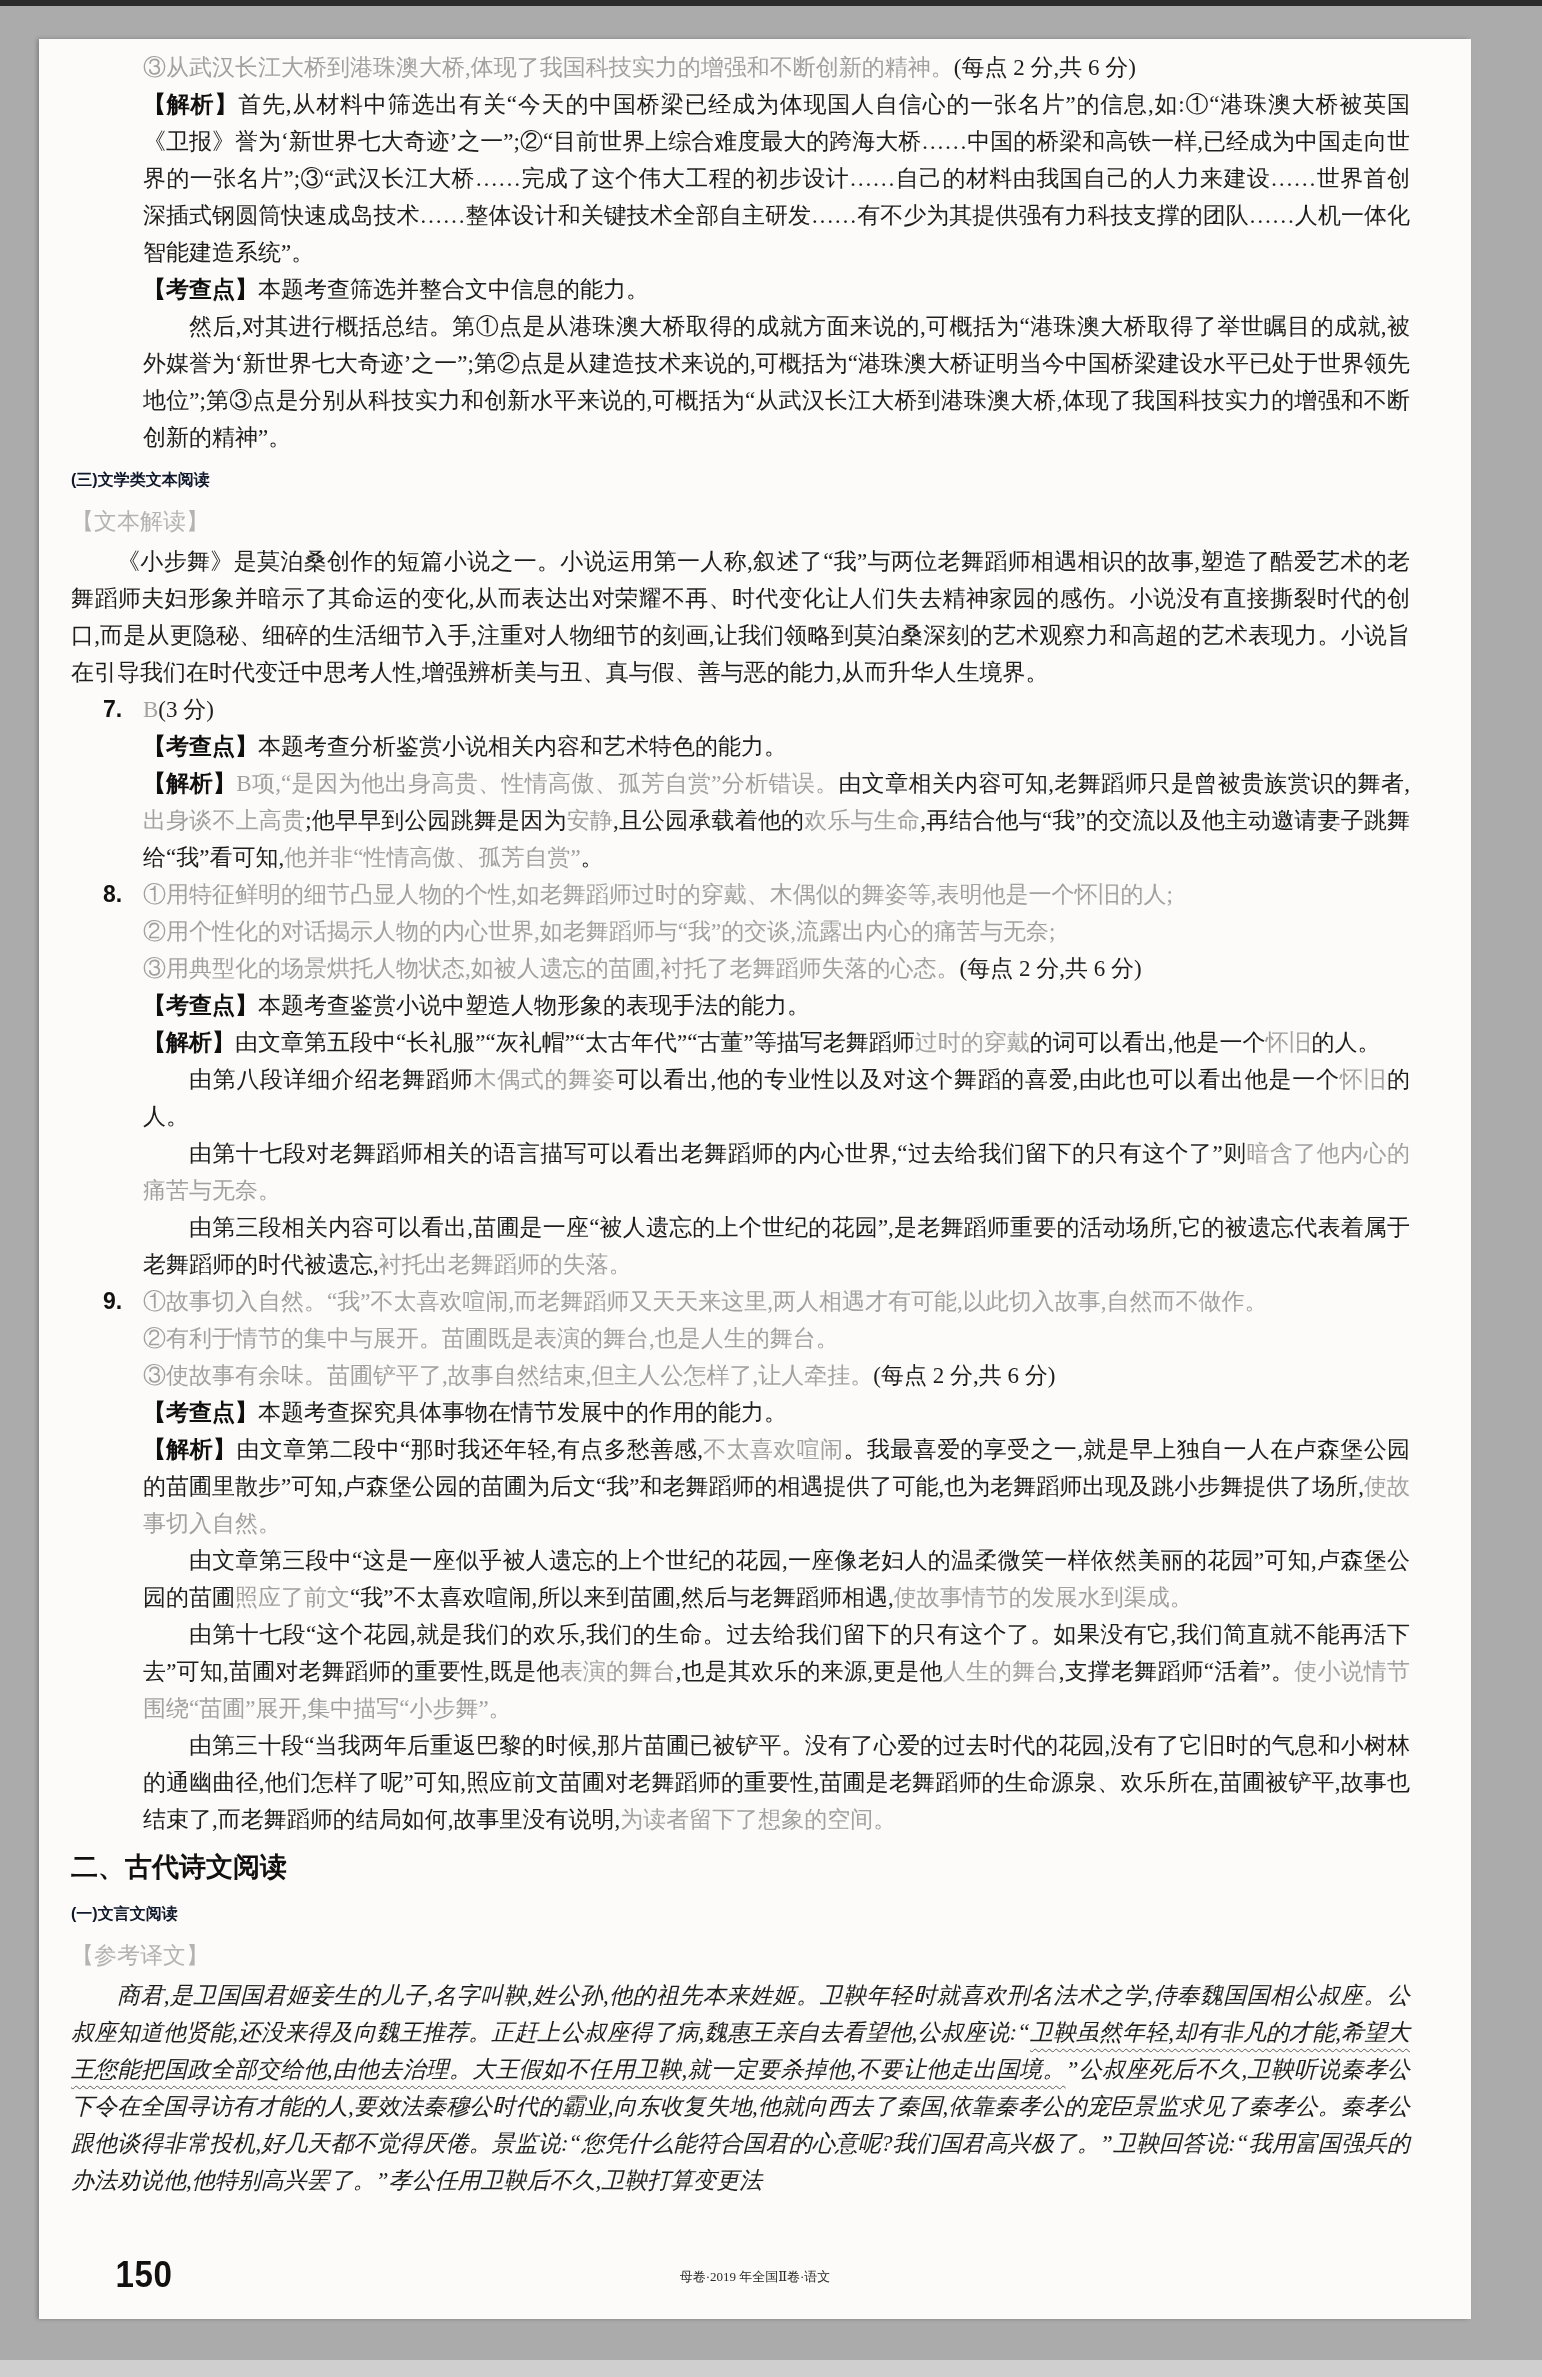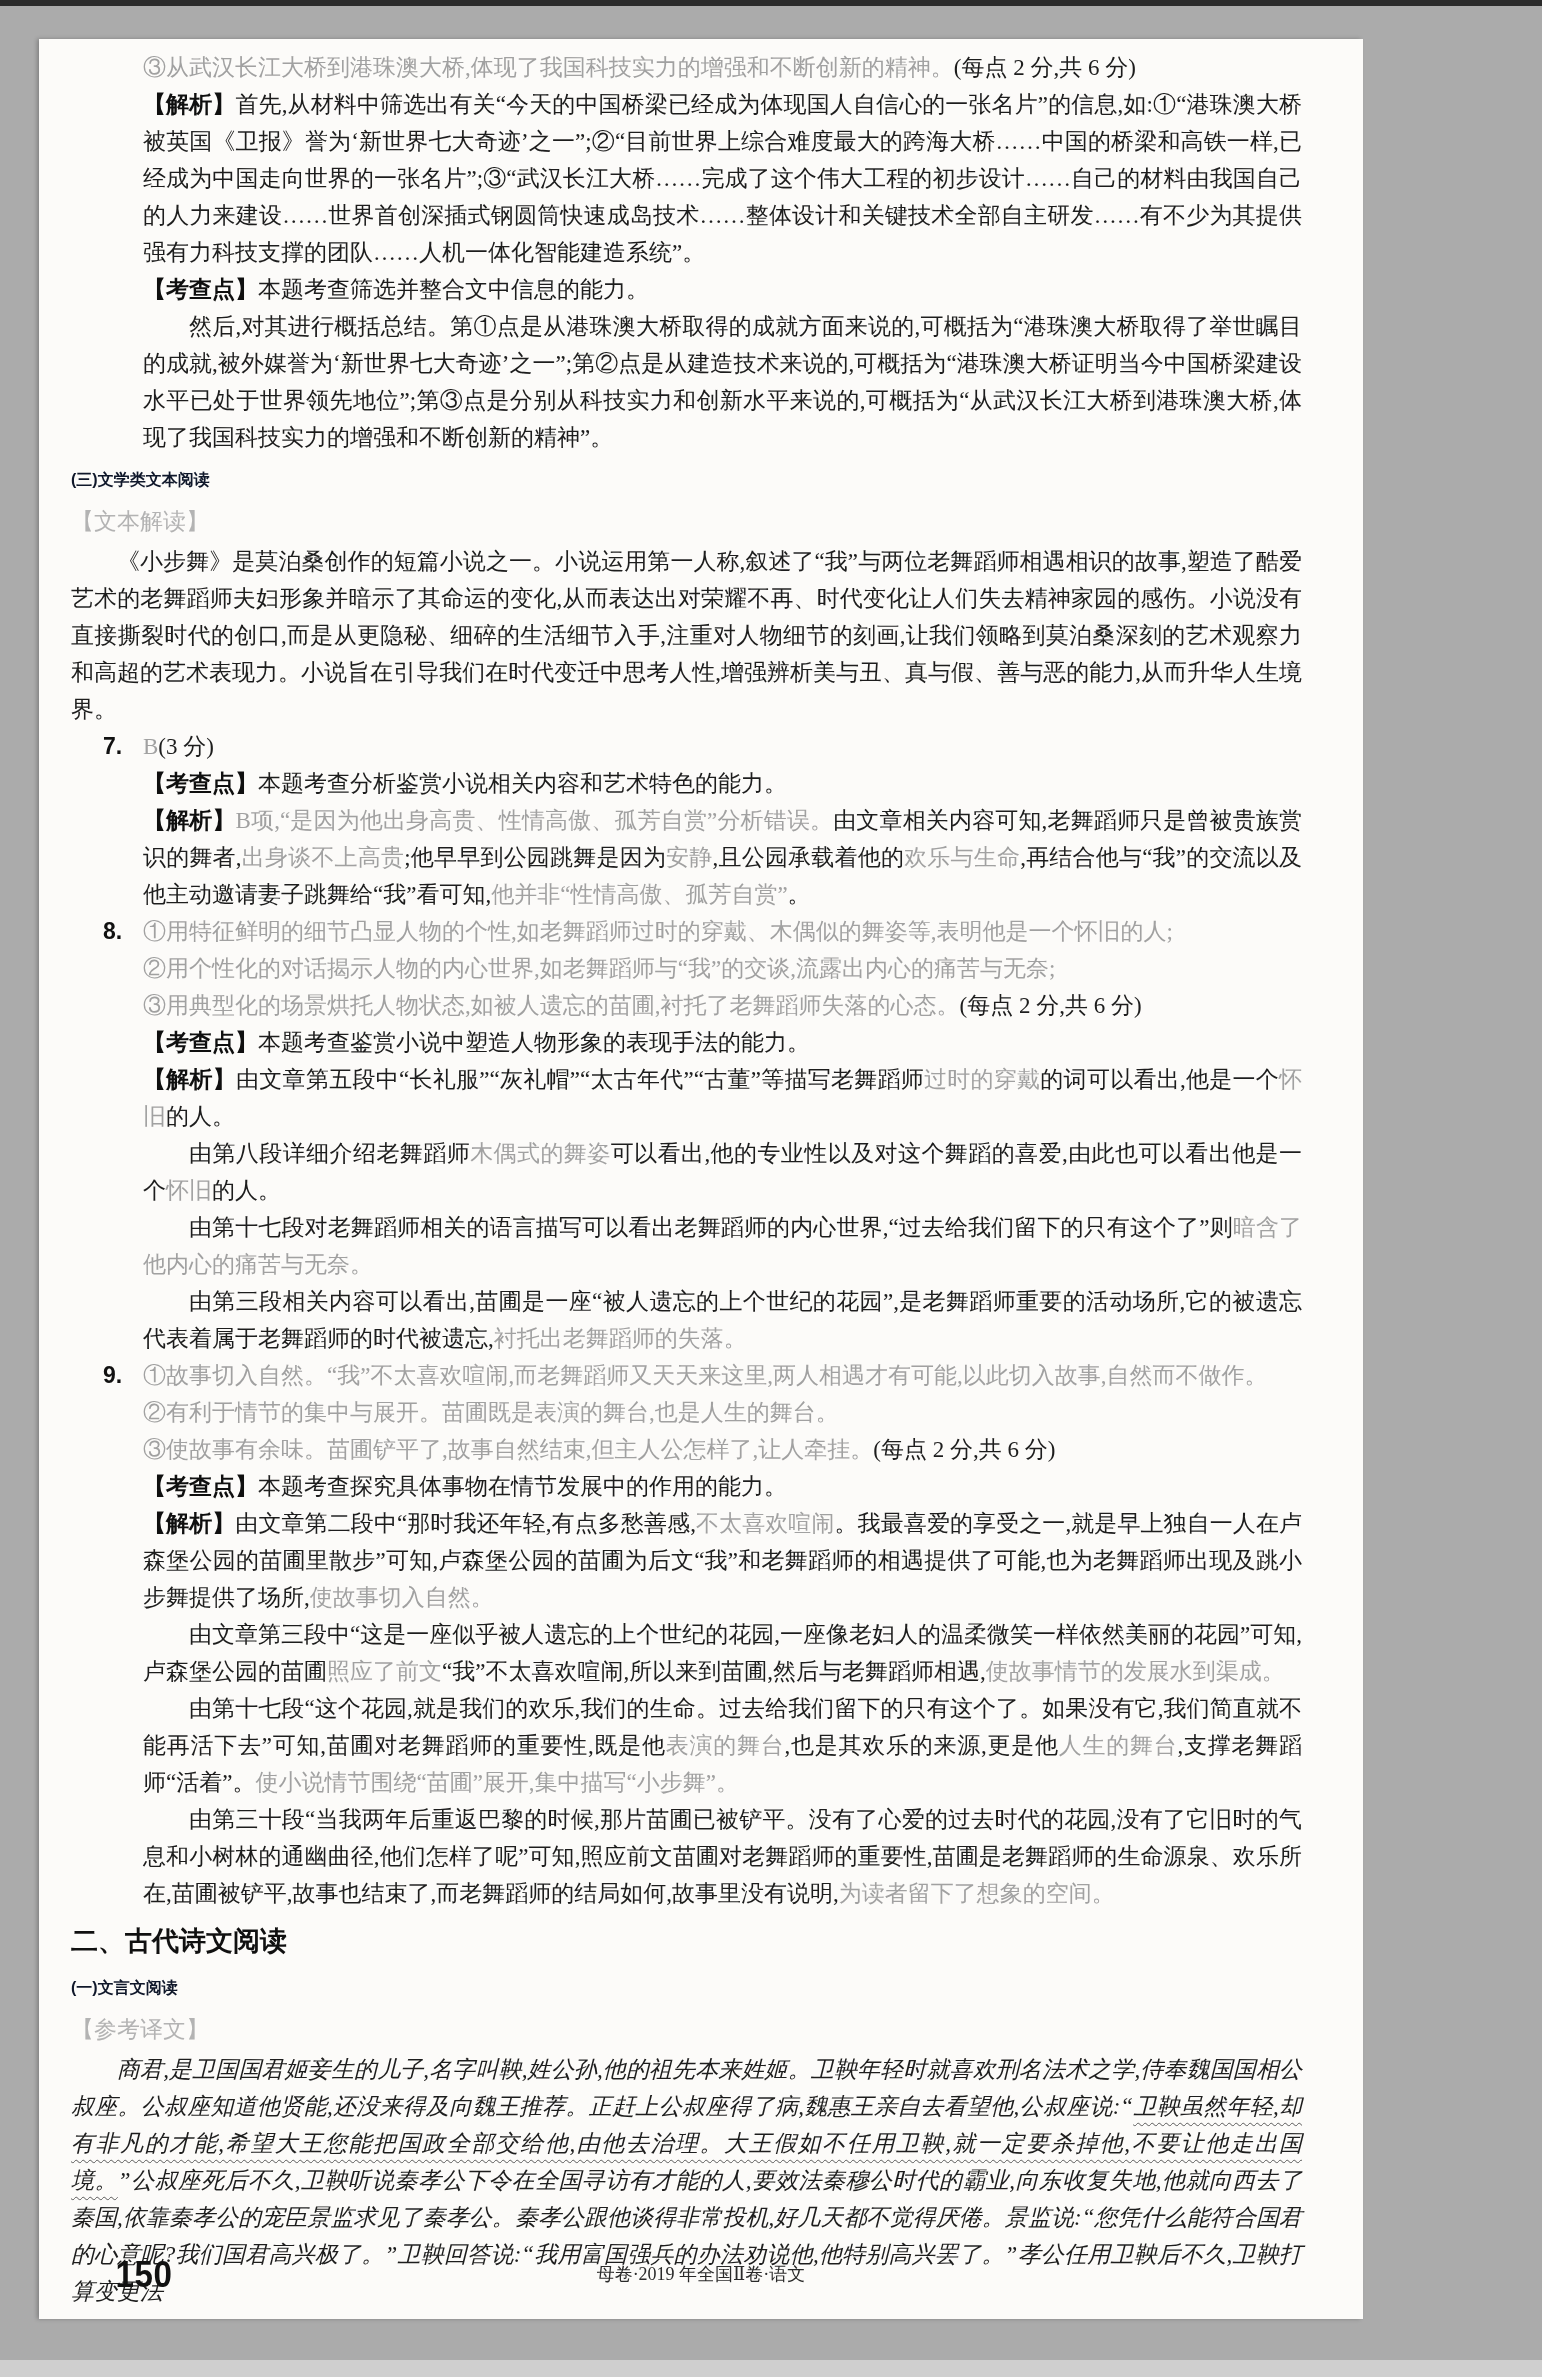--- a/index.html
+++ b/index.html
@@ -4,21 +4,21 @@
 <style>
   html,body{margin:0;padding:0;}
   body{
     width:1543px;height:2377px;position:relative;overflow:hidden;
     background:#ababab;
     font-family:"Liberation Serif","DejaVu Serif",serif;
   }
   .top-dark{position:absolute;left:0;top:0;width:1543px;height:6.2px;background:#2b2b2b;}
   .bottom-light{position:absolute;left:0;top:2360px;width:1543px;height:17px;background:#cfcfcf;}
   .page{
-    position:absolute;left:39px;top:39px;width:1324px;height:2280px;
+    position:absolute;left:39px;top:39px;width:1432px;height:2280px;
     background:#fcfbf9;
     box-shadow:-2.1px 0 4.1px rgba(0,0,0,.25);
     padding:9.7px 0 0 0;box-sizing:border-box;
   }
   .doc{
     margin:0 61px 0 32px;
     font-size:23px;line-height:37px;color:#1d1d1d;
     text-align:justify;
   }
   .block{margin:0;}
@@ -61,21 +61,21 @@
     position:absolute;left:0;bottom:23.4px;width:100%;height:48px;
   }
   .page-number{
     position:absolute;left:74px;bottom:0;
     font-family:"Liberation Sans","DejaVu Sans",sans-serif;
     font-weight:900;font-size:36px;letter-spacing:0.7px;color:#111;
     transform:scaleX(.92);
   }
   .footer-center{
     position:absolute;left:0;right:0;bottom:9.7px;text-align:center;
-    font-size:18px;color:#2a2a2a;
+    font-size:13px;color:#2a2a2a;
     font-family:"Liberation Serif","DejaVu Serif",serif;
   }
 </style>
 </head>
 <body>
 
 <div class="top-dark"></div>
 
 <div class="page">
   <div class="doc">

